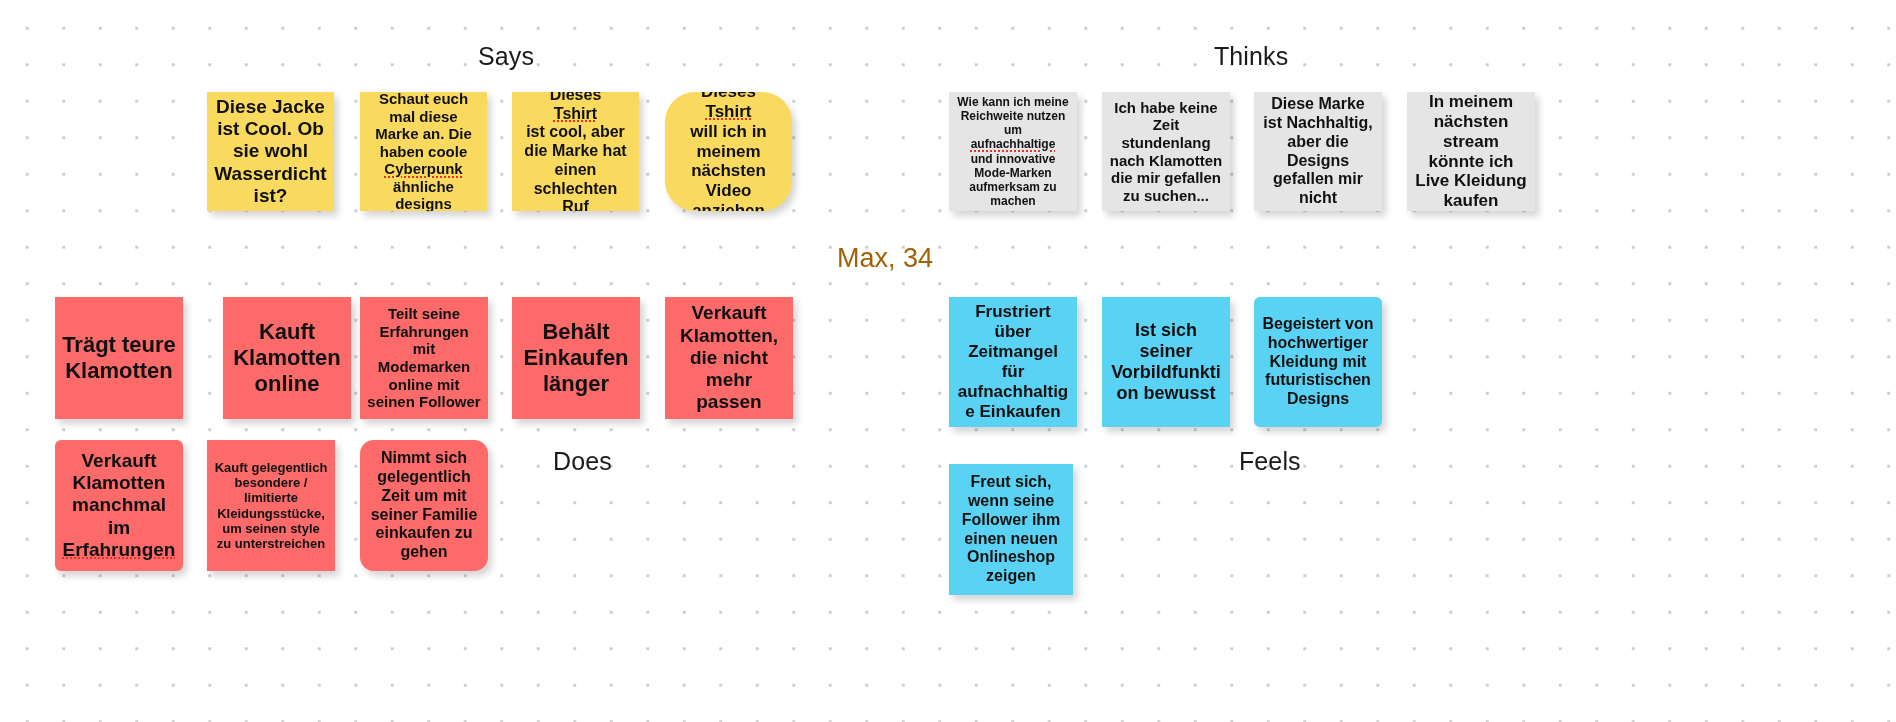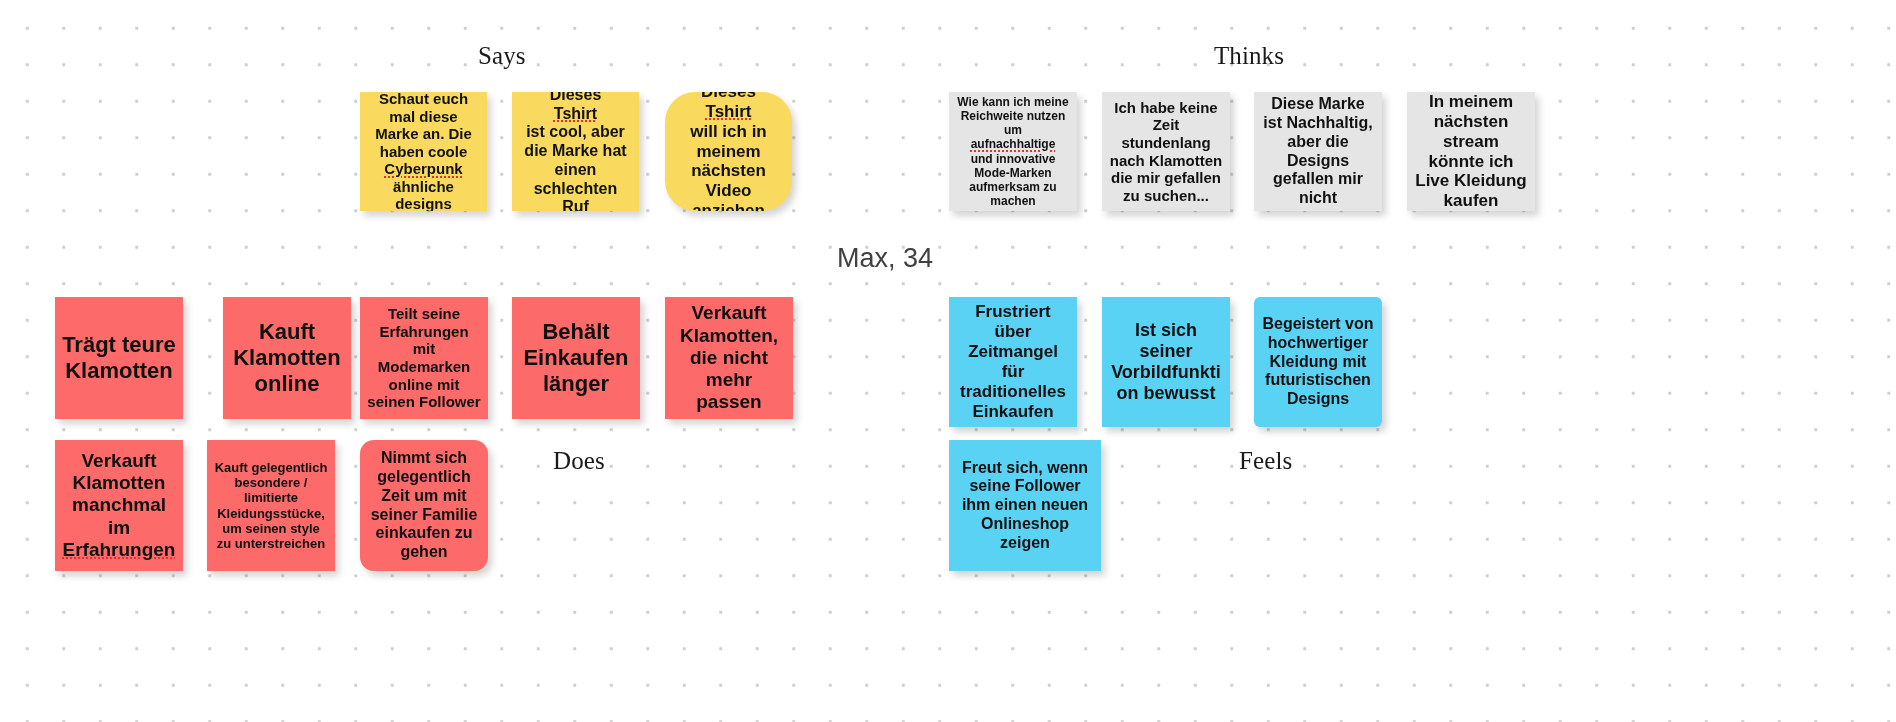--- a/index.html
+++ b/index.html
@@ -18,34 +18,34 @@
     position: relative;
   }
 
   #board {
     position: absolute;
     inset: 0;
   }
 
   .quadrant-label {
     position: absolute;
-    font-family: Liberation Serif, serif;
+    font-family: Liberation Sans, sans-serif;
     font-size: 25px;
     font-weight: 400;
     color: #1a1a1a;
     letter-spacing: 0.1px;
     white-space: nowrap;
   }
 
   .persona-label {
     position: absolute;
     font-family: "Liberation Sans", sans-serif;
     font-size: 27px;
     font-weight: 400;
-    color: #404040;
+    color: #a16207;
     white-space: nowrap;
   }
 
   .note {
     position: absolute;
     box-sizing: border-box;
     display: flex;
     align-items: center;
     justify-content: center;
     text-align: center;
@@ -86,20 +86,23 @@
   <div class="quadrant-label" style="left:478px; top:42px;">Says</div>
 
   <div class="quadrant-label" style="left:1214px; top:42px;">Thinks</div>
 
   <div class="quadrant-label" style="left:553px; top:447px;">Does</div>
 
   <div class="quadrant-label" style="left:1239px; top:447px;">Feels</div>
 
   <div class="persona-label" style="left:837px; top:243px;">Max, 34</div>
 
+  <div class="note yellow" style="left:207px; top:92px; width:127px; height:119px; font-size:19px;">
+    <span>Diese Jacke ist Cool. Ob sie wohl Wasserdicht ist?</span>
+  </div>
 
   <div class="note yellow" style="left:360px; top:92px; width:127px; height:119px; font-size:15px;">
     <span>Schaut euch mal diese Marke an. Die haben coole <span class="spell">Cyberpunk</span> ähnliche designs</span>
   </div>
 
   <div class="note yellow" style="left:512px; top:92px; width:127px; height:119px; font-size:16px;">
     <span>Dieses <span class="spell">Tshirt</span> ist cool, aber die Marke hat einen schlechten Ruf</span>
   </div>
 
   <div class="note yellow" style="left:665px; top:92px; width:127px; height:119px; font-size:17px;border-radius:30px;">
@@ -135,42 +138,42 @@
   </div>
 
   <div class="note red" style="left:512px; top:297px; width:128px; height:122px; font-size:22px;">
     <span>Behält Einkaufen länger</span>
   </div>
 
   <div class="note red" style="left:665px; top:297px; width:128px; height:122px; font-size:19px;">
     <span>Verkauft Klamotten, die nicht mehr passen</span>
   </div>
 
-  <div class="note red" style="left:55px; top:440px; width:128px; height:131px; font-size:19px;">
+  <div class="note red" style="left:55px; top:440px; width:128px; height:131px; font-size:19px;border-radius:6px;">
     <span>Verkauft Klamotten manchmal im <span class="spell">Erfahrungen</span></span>
   </div>
 
   <div class="note red" style="left:207px; top:440px; width:128px; height:131px; font-size:13px;">
     <span>Kauft gelegentlich besondere / limitierte Kleidungsstücke, um seinen style zu unterstreichen</span>
   </div>
 
   <div class="note red" style="left:360px; top:440px; width:128px; height:131px; font-size:16px;border-radius:14px;">
     <span>Nimmt sich gelegentlich Zeit um mit seiner Familie einkaufen zu gehen</span>
   </div>
 
   <div class="note blue" style="left:949px; top:297px; width:128px; height:130px; font-size:17px;">
-    <span>Frustriert über Zeitmangel für traditionelles Einkaufen</span>
+    <span>Frustriert über Zeitmangel für aufnachhaltige Einkaufen</span>
   </div>
 
   <div class="note blue" style="left:1102px; top:297px; width:128px; height:130px; font-size:18px;">
     <span>Ist sich seiner Vorbildfunktion bewusst</span>
   </div>
 
   <div class="note blue" style="left:1254px; top:297px; width:128px; height:130px; font-size:16px;border-radius:6px;">
     <span>Begeistert von hochwertiger Kleidung mit futuristischen Designs</span>
   </div>
 
 
-  <div class="note blue" style="left:949px; top:440px; width:152px; height:131px; font-size:16px;">
+  <div class="note blue" style="left:949px; top:464px; width:124px; height:131px; font-size:16px;">
     <span>Freut sich, wenn seine Follower ihm einen neuen Onlineshop zeigen</span>
   </div>
 
 </div>
 
 </body></html>

